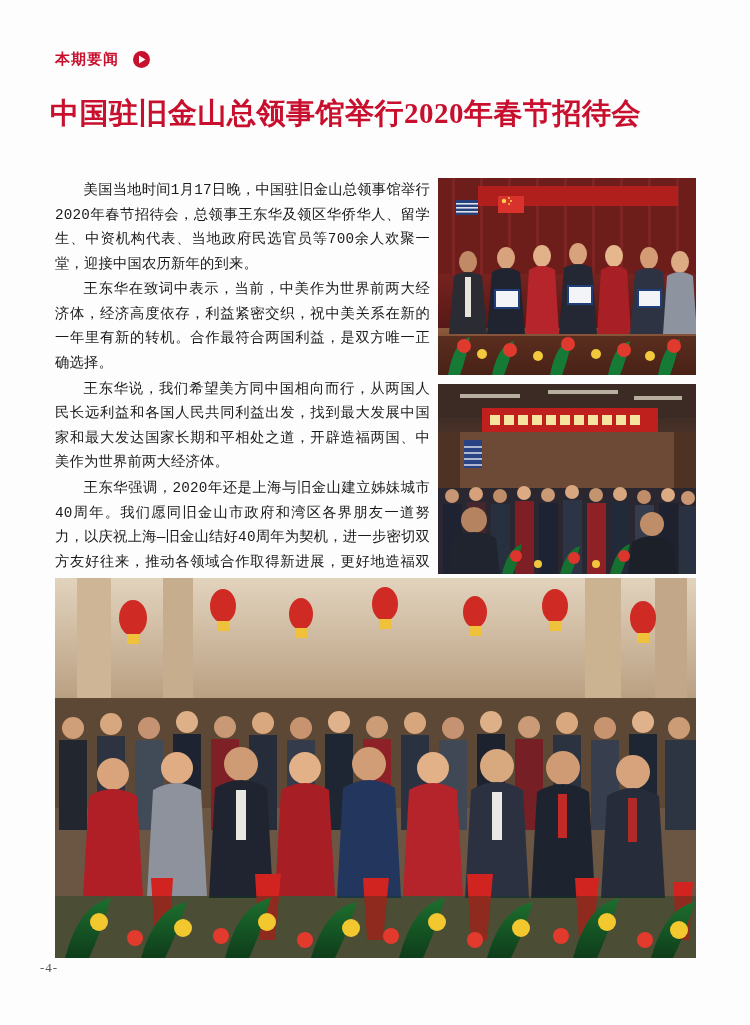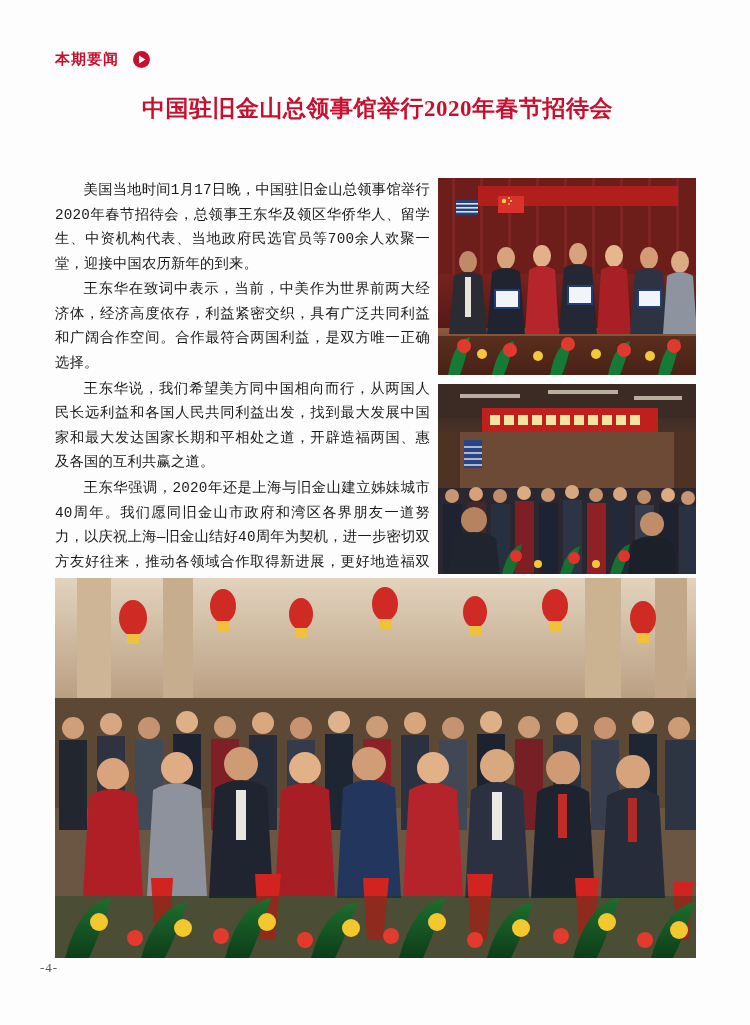--- a/index.html
+++ b/index.html
@@ -48,25 +48,25 @@
     justify-content: center;
   }
   .kicker-dot svg { display: block; }
 
   
   .headline {
     position: absolute;
     left: 50px;
     top: 95px;
     width: 655px;
-    text-align: center;
+    text-align: left;
     color: #c8102e;
     font-family: "Liberation Serif", serif;
     font-weight: bold;
-    font-size: 23px;
+    font-size: 29px;
     letter-spacing: 0.5px;
     line-height: 1.25;
     white-space: nowrap;
   }
 
   
   .body-col {
     position: absolute;
     left: 55px;
     top: 178px;
@@ -117,22 +117,22 @@
       <svg viewBox="0 0 17 17" width="17" height="17" aria-hidden="true">
         <polygon points="6,4.5 12.5,8.5 6,12.5" fill="#ffffff"></polygon>
       </svg>
     </span>
   </div>
 
   <div class="headline">中国驻旧金山总领事馆举行2020年春节招待会</div>
 
   <div class="body-col">
     <p>美国当地时间1月17日晚，中国驻旧金山总领事馆举行2020年春节招待会，总领事王东华及领区华侨华人、留学生、中资机构代表、当地政府民选官员等700余人欢聚一堂，迎接中国农历新年的到来。</p>
-    <p>王东华在致词中表示，当前，中美作为世界前两大经济体，经济高度依存，利益紧密交织，具有广泛共同利益和广阔合作空间。合作最符合两国利益，是双方唯一正确选择。</p>
-    <p>王东华说，我们希望美方同中国相向而行，从两国人民长远利益和各国人民共同利益出发，找到最大发展中国家和最大发达国家长期和平相处之道，开辟造福两国、惠及各国的互利共赢之道。</p>
+    <p>王东华在致词中表示，当前，中美作为世界前两大经济体，经济高度依存，利益紧密交织，祝中美关系在新的一年里有新的转机。合作最符合两国利益，是双方唯一正确选择。</p>
+    <p>王东华说，我们希望美方同中国相向而行，从两国人民长远利益和各国人民共同利益出发，找到最大发展中国家和最大发达国家长期和平相处之道，开辟造福两国、中美作为世界前两大经济体。</p>
     <p>王东华强调，2020年还是上海与旧金山建立姊妹城市40周年。我们愿同旧金山市政府和湾区各界朋友一道努力，以庆祝上海—旧金山结好40周年为契机，进一步密切双方友好往来，推动各领域合作取得新进展，更好地造福双方人民。</p>
     <p>副总领事邹永红主持了招待会，著名侨领池洪湖和方李邦琴、以及一些民选官员相继在招待会上发言，祝贺中国农历新年的到来，祝中美关系在新的一年里有新的转机、世世代代友好，造福两国人民。</p>
   </div>
 
   <div class="photo photo-1">
     <svg viewBox="0 0 258 197" preserveAspectRatio="none" aria-hidden="true">
       <defs>
         <linearGradient id="p1bg" x1="0" y1="0" x2="0" y2="1">
           <stop offset="0%" stop-color="#5c1714"></stop>
           <stop offset="45%" stop-color="#7a2420"></stop>

